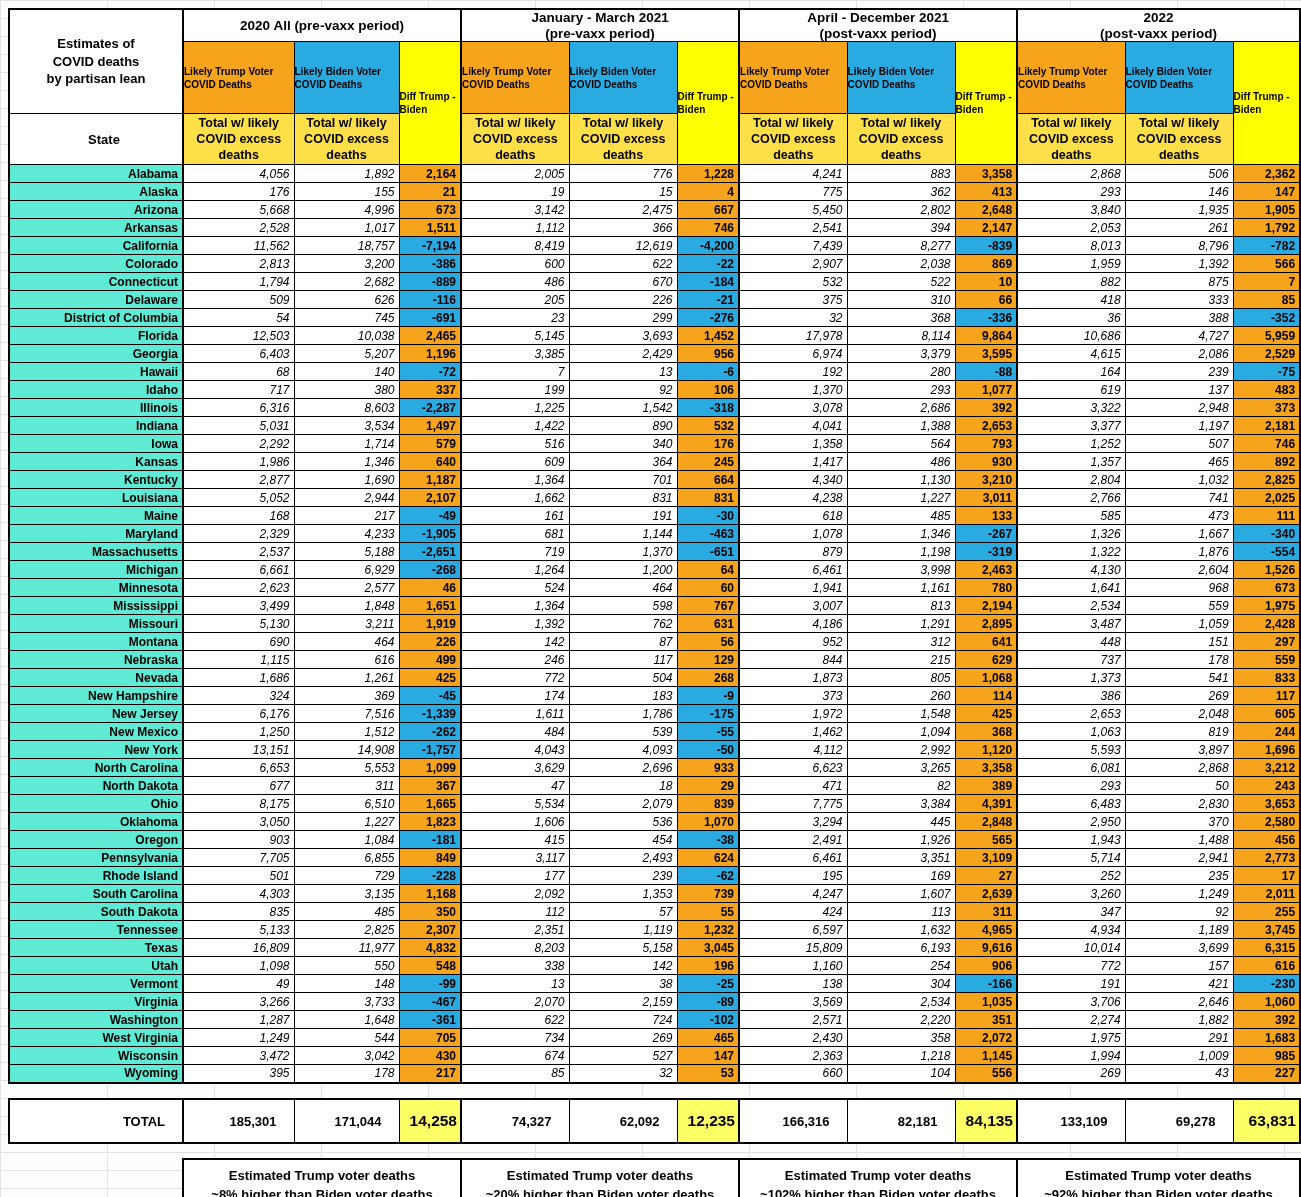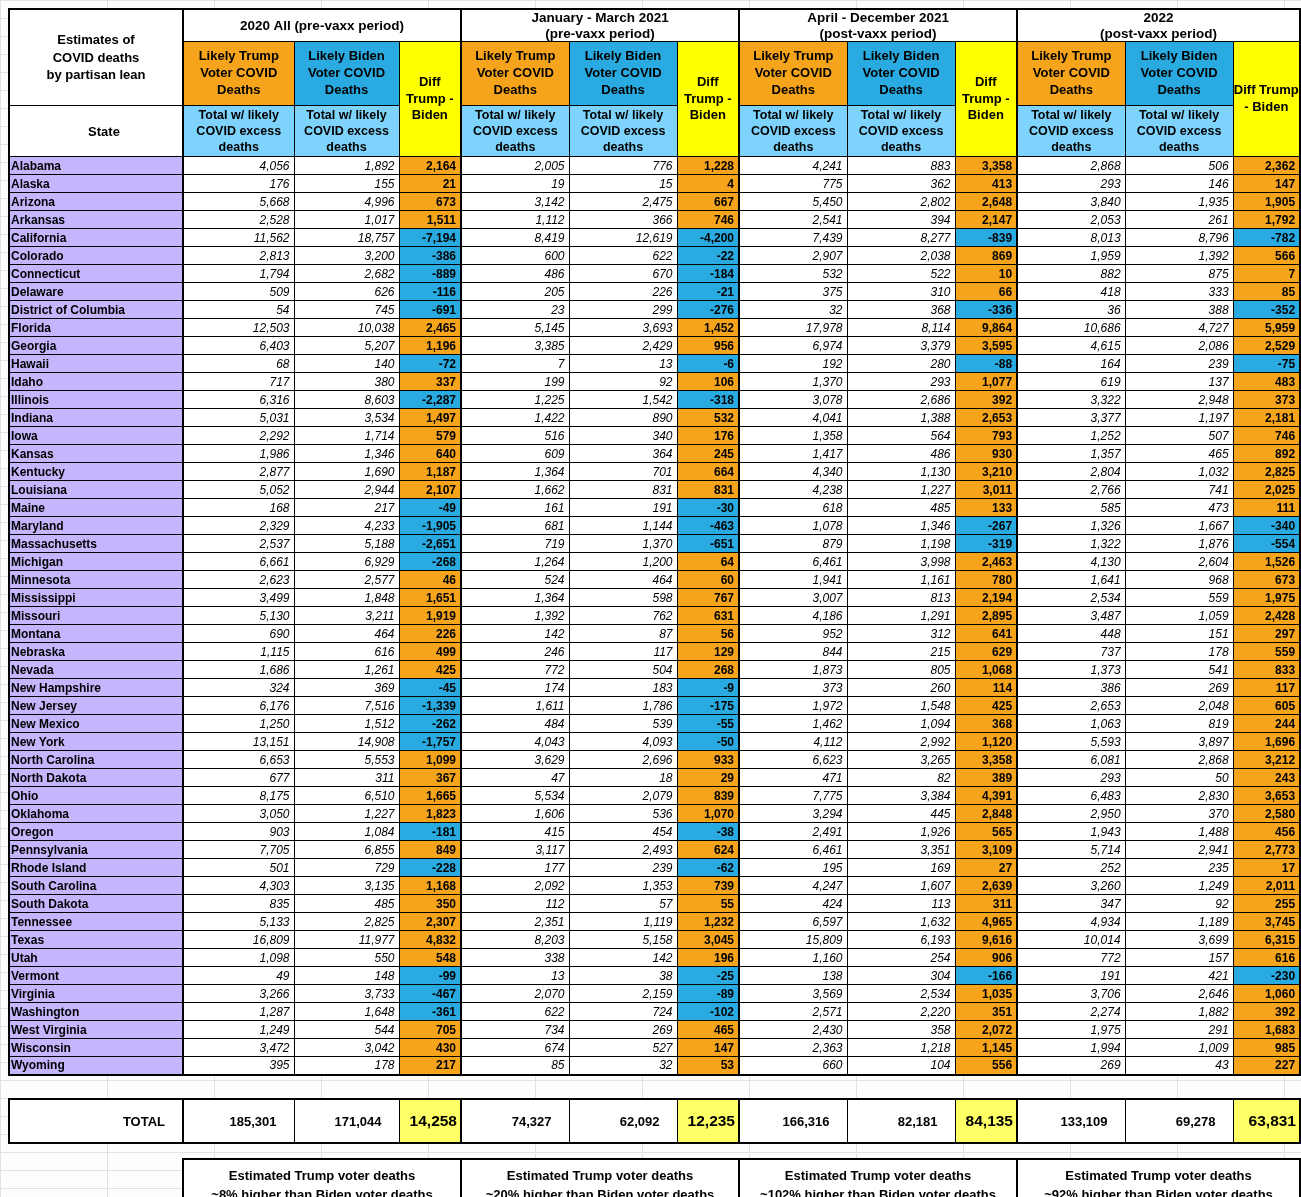--- a/index.html
+++ b/index.html
@@ -35,39 +35,39 @@
     background: #fff; text-align: center; vertical-align: middle;
     font-weight: bold; font-size: 13px; line-height: 1.35;
     white-space: normal; border-bottom: 1px solid #000;
   }
   td.period {
     height: 32px; text-align: center; vertical-align: middle;
     font-weight: bold; font-size: 13.5px; line-height: 1.15;
     white-space: normal; background: #fff;
   }
   td.colhead {
-    height: 64px; text-align: center; vertical-align: middle;
-    font-weight: bold; font-size: 13px; line-height: 1.3;
+    height: 72px; text-align: left; vertical-align: middle;
+    font-weight: bold; font-size: 10px; line-height: 1.3;
     white-space: normal;
   }
   td.trump-head { background: var(--orange); }
   td.biden-head { background: var(--blue); }
   td.diff-head  { background: var(--yellow); }
   td.subhead {
     height: 51px; text-align: center; vertical-align: middle;
     font-weight: bold; font-size: 12.5px; line-height: 1.3;
-    white-space: normal; background: #7dd3fc;
+    white-space: normal; background: #fde047;
   }
   td.state-label {
     text-align: center; vertical-align: middle;
     font-weight: bold; font-size: 13px; background: #fff; padding-left: 16px;
   }
 
   .main-table tbody td { height: 18px; font-size: 12px; padding: 0 4px 0 1px; }
-  td.cell-state { font-weight: bold; text-align: left; background: #c4b5fd; }
+  td.cell-state { font-weight: bold; text-align: right; background: #5eead4; }
   td.cell-num   { font-style: italic; text-align: right; background: #fff; }
   td.cell-diff  { font-weight: bold; text-align: right; }
   td.cell-diff.pos { background: var(--orange); }
   td.cell-diff.neg { background: var(--blue); }
 
   
   .total-table {
     position: absolute; left: 8px; top: 1098px;
     width: 1291px; border: 2px solid #000;
   }

